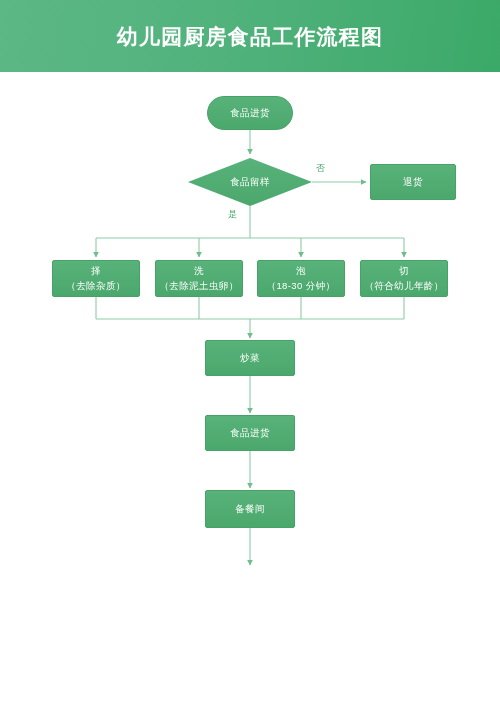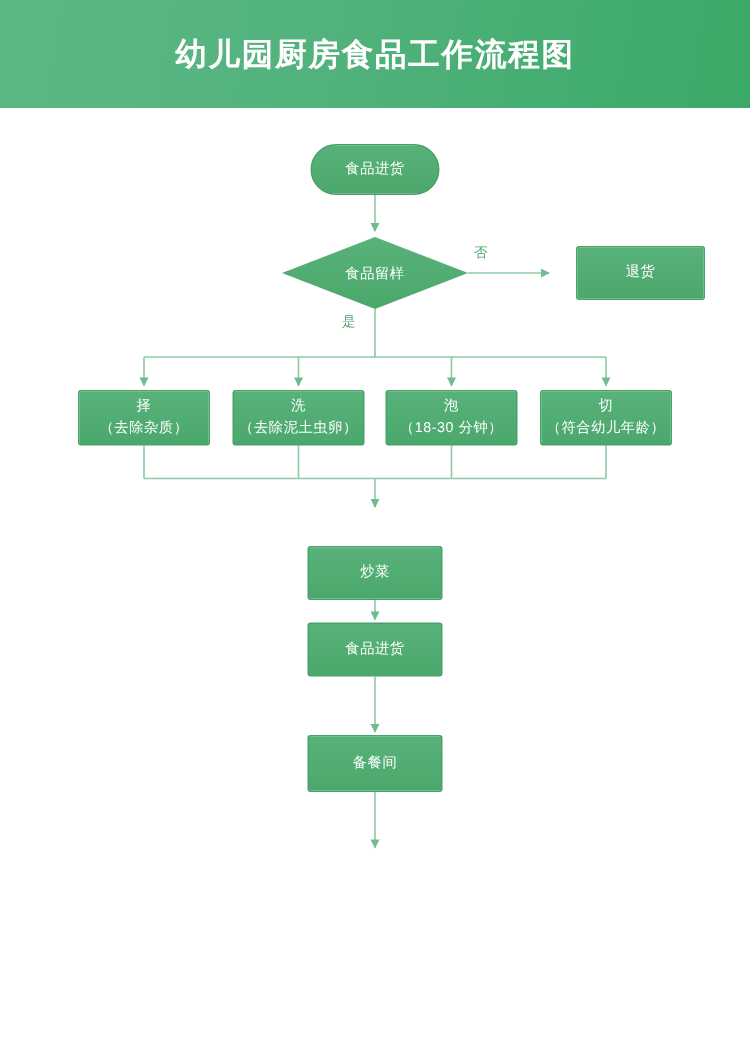--- a/index.html
+++ b/index.html
@@ -167,21 +167,21 @@
 
     <div class="decision" style="left:188px; top:86px;">
       <div class="dia-shape"></div>
       <div class="dia-label">食品留样</div>
     </div>
 
     <div class="edge-label" style="left:316px; top:90px;">否</div>
 
     <div class="edge-label" style="left:228px; top:136px;">是</div>
 
-    <div class="node process" style="left:384px; top:92px; width:86px; height:36px;">
+    <div class="node process" style="left:370px; top:92px; width:86px; height:36px;">
       <span class="line1">退货</span>
     </div>
 
     <div class="node process" style="left:52px; top:188px; width:88px; height:37px;">
       <span class="line1">择</span>
       <span class="line2">（去除杂质）</span>
     </div>
 
     <div class="node process" style="left:155px; top:188px; width:88px; height:37px;">
       <span class="line1">洗</span>
@@ -191,21 +191,21 @@
     <div class="node process" style="left:257px; top:188px; width:88px; height:37px;">
       <span class="line1">泡</span>
       <span class="line2">（18-30 分钟）</span>
     </div>
 
     <div class="node process" style="left:360px; top:188px; width:88px; height:37px;">
       <span class="line1">切</span>
       <span class="line2">（符合幼儿年龄）</span>
     </div>
 
-    <div class="node process" style="left:205px; top:268px; width:90px; height:36px;margin-top:24px;">
+    <div class="node process" style="left:205px; top:268px; width:90px; height:36px;">
       <span class="line1">炒菜</span>
     </div>
 
     <div class="node process" style="left:205px; top:343px; width:90px; height:36px;">
       <span class="line1">食品进货</span>
     </div>
 
     <div class="node process" style="left:205px; top:418px; width:90px; height:38px;">
       <span class="line1">备餐间</span>
     </div>

